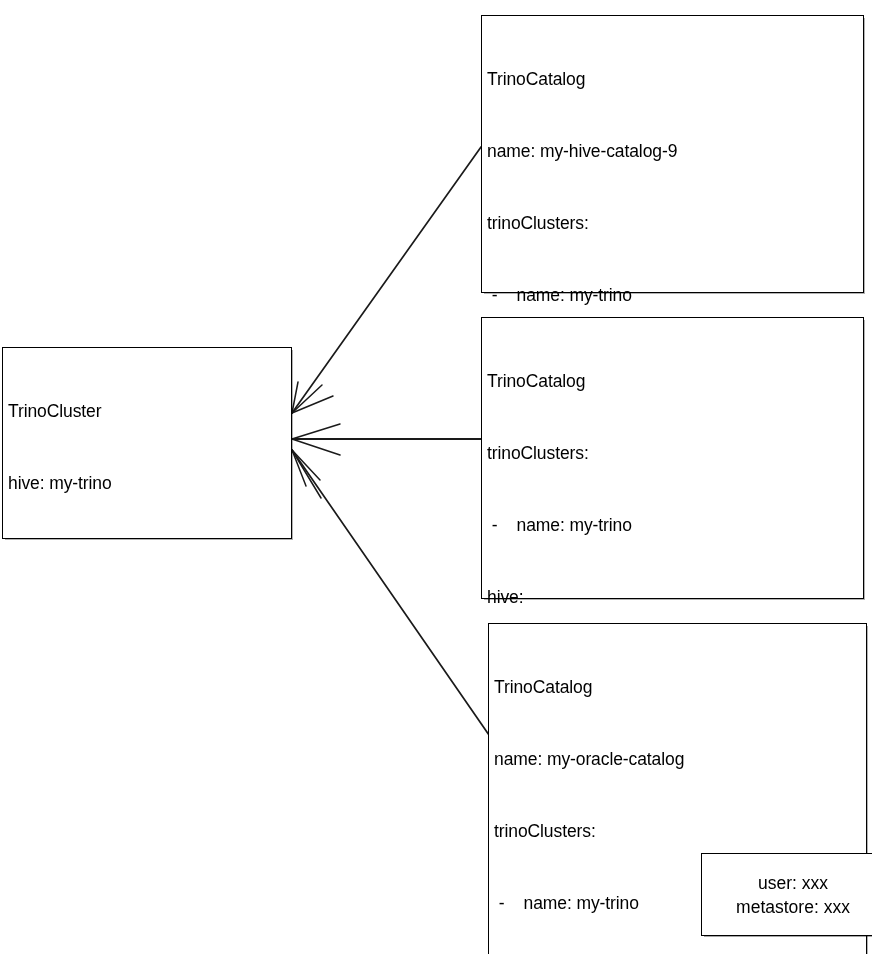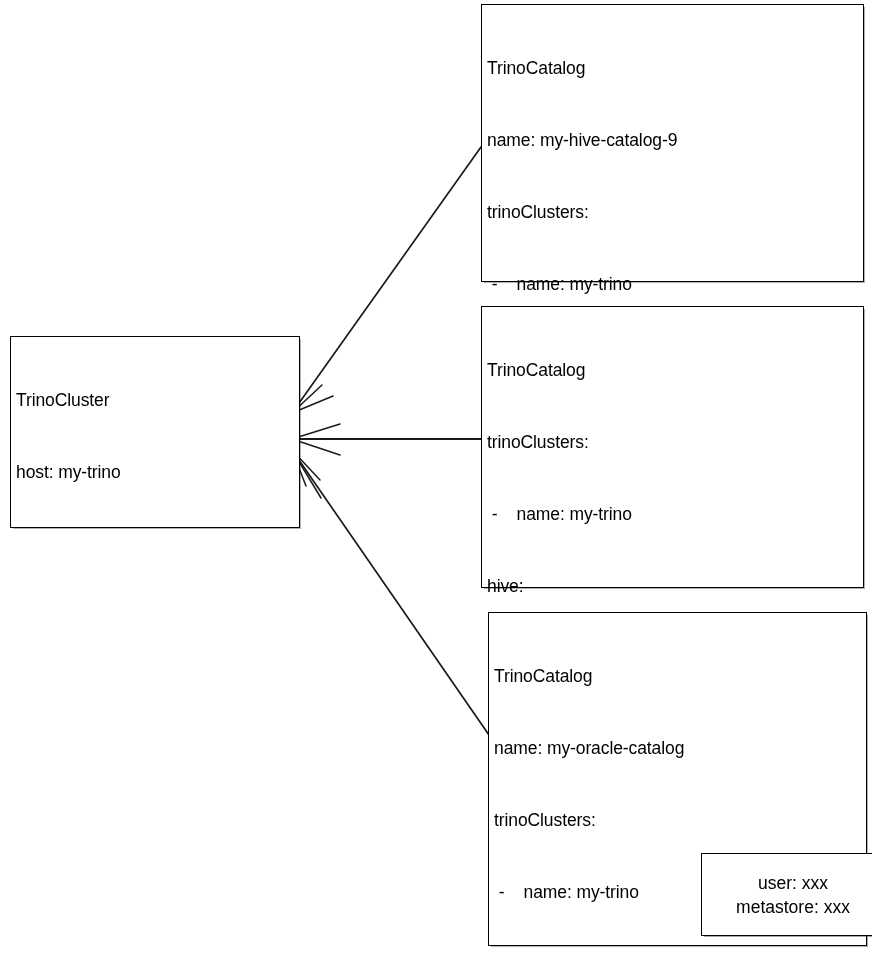--- a/index.html
+++ b/index.html
@@ -16,20 +16,21 @@
     height: 954px;
     background: #ffffff;
     overflow: hidden;
   }
   .node {
     position: absolute;
     box-sizing: border-box;
     background: #ffffff;
     border: 1.6px solid #000000;
     box-shadow: 2px 2px 0 -1px rgba(0,0,0,0.30);
+    margin-top: 11px;
   }
   .node-text {
     position: absolute;
     left: 5px;
     top: 3px;
     font-size: 17.5px;
     line-height: 24px;
     color: #000000;
     white-space: pre;
     letter-spacing: -0.1px;
@@ -57,21 +58,21 @@
   }
   #edges {
     position: absolute;
     left: 0;
     top: 0;
     width: 872px;
     height: 954px;
     pointer-events: none;
   }
   
-  #node-trinocluster { left: 10px;   top: 336px; width: 290px; height: 192px; }
+  #node-trinocluster { left: 2px;   top: 336px; width: 290px; height: 192px; }
   #node-catalog-1    { left: 481px; top: 4px;   width: 383px; height: 278px; }
   #node-catalog-2    { left: 481px; top: 306px; width: 383px; height: 282px; }
   #node-catalog-3    { left: 488px; top: 612px; width: 379px; height: 334px; }
   #node-secret       { left: 701px; top: 853px; width: 184px; height: 83px; }
 </style>
 </head>
 <body>
 
 <div id="canvas">
 
@@ -103,21 +104,21 @@
         <line x1="786" y1="856" x2="768" y2="833" stroke-width="1.5"></line>
         <line x1="786" y1="856" x2="785" y2="829" stroke-width="1.5"></line>
       </g>
 
     </g>
   </svg>
 
   <div class="node" id="node-trinocluster">
     <div class="node-text">
       <span class="yaml-line">TrinoCluster</span>
-      <span class="yaml-line">host: my-trino</span>
+      <span class="yaml-line">hive: my-trino</span>
     </div>
   </div>
 
   <div class="node" id="node-catalog-1">
     <div class="node-text">
       <span class="yaml-line">TrinoCatalog</span>
       <span class="yaml-line">name: my-hive-catalog-9</span>
       <span class="yaml-line">trinoClusters:</span>
       <span class="yaml-line"> -    name: my-trino</span>
       <span class="yaml-line">hive:</span>

